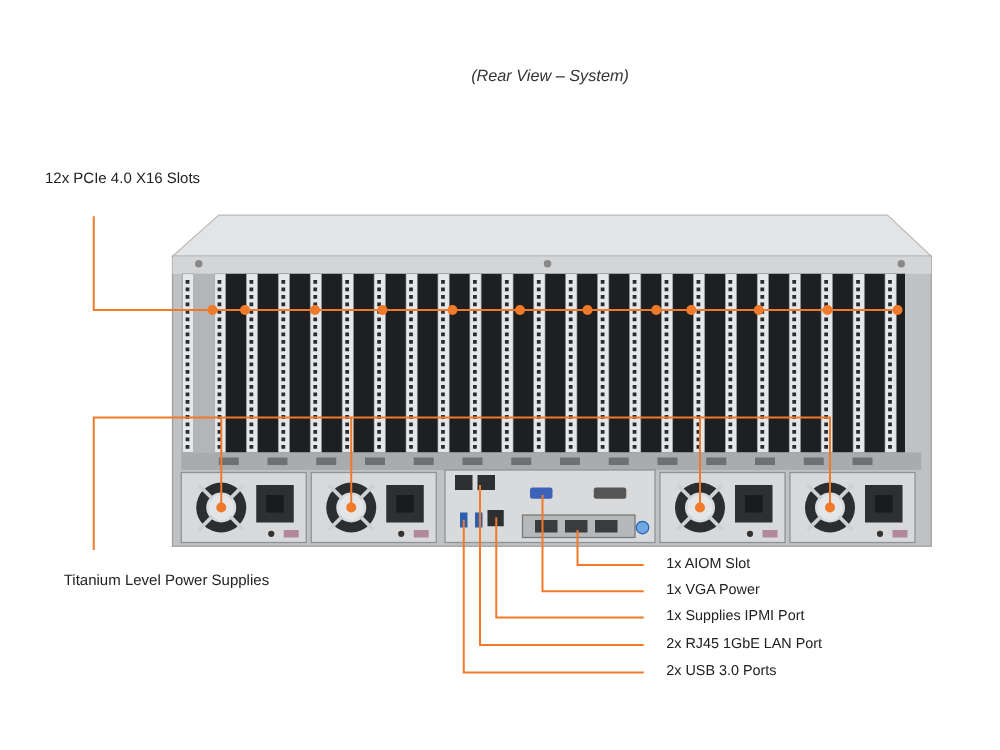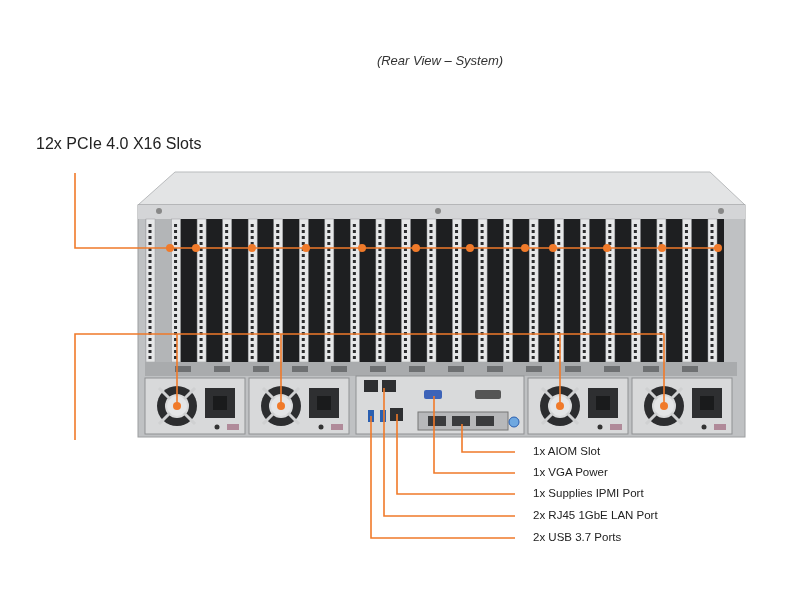--- a/index.html
+++ b/index.html
@@ -1,18 +1,18 @@
 <!DOCTYPE html>
 <html><head>
 <meta charset="utf-8">
 <style>
   html,body{margin:0;padding:0;background:#ffffff;}
   body{width:800px;height:600px;position:relative;overflow:hidden;font-family:"Liberation Sans",sans-serif;color:#222;}
   .caption{position:absolute;top:53px;left:0;width:880px;text-align:center;font-style:italic;font-size:13px;color:#333;}
-  .label{position:absolute;font-size:16px;color:#222;white-space:nowrap;}
+  .label{position:absolute;font-size:12px;color:#222;white-space:nowrap;}
   .lbl-pcie{left:36px;top:135px;}
   .lbl-psu{left:51px;top:456px;line-height:16px;}
   .lbl-port{left:533px;font-size:11.5px;text-align:center;}
   svg.main{position:absolute;left:0;top:0;}
 </style>
 </head>
 <body>
 
 <div class="caption">(Rear View – System)</div>
 
@@ -743,18 +743,19 @@
   <g fill="#f07a2a">
     <circle cx="177" cy="406" r="4"></circle>
     <circle cx="281" cy="406" r="4"></circle>
     <circle cx="560" cy="406" r="4"></circle>
     <circle cx="664" cy="406" r="4"></circle>
   </g>
 </svg>
 
 <div class="label lbl-pcie">12x PCIe 4.0 X16 Slots</div>
 <div class="label lbl-psu">
+  <div>Titanium Level Power Supplies</div>
 </div>
 <div class="label lbl-port" style="top:445px">1x AIOM Slot</div>
 <div class="label lbl-port" style="top:466px">1x VGA Power</div>
 <div class="label lbl-port" style="top:487px">1x Supplies IPMI Port</div>
 <div class="label lbl-port" style="top:509px">2x RJ45  1GbE LAN Port</div>
-<div class="label lbl-port" style="top:531px">2x USB 3.7 Ports</div>
+<div class="label lbl-port" style="top:531px">2x USB 3.0 Ports</div>
 
 </body></html>

